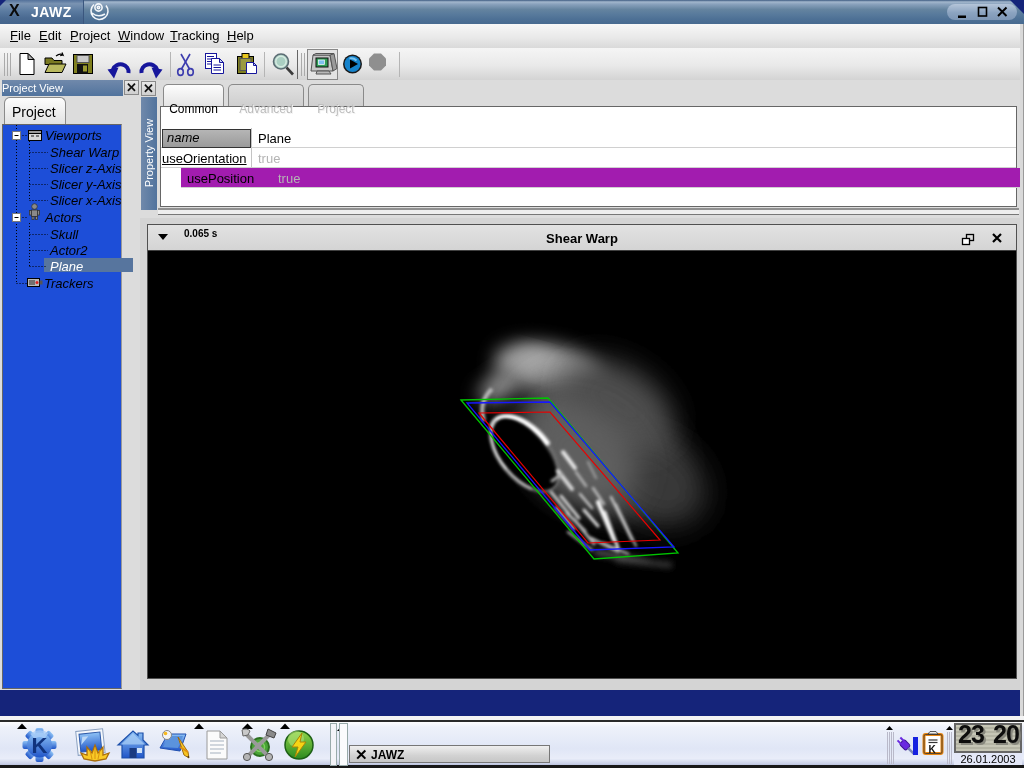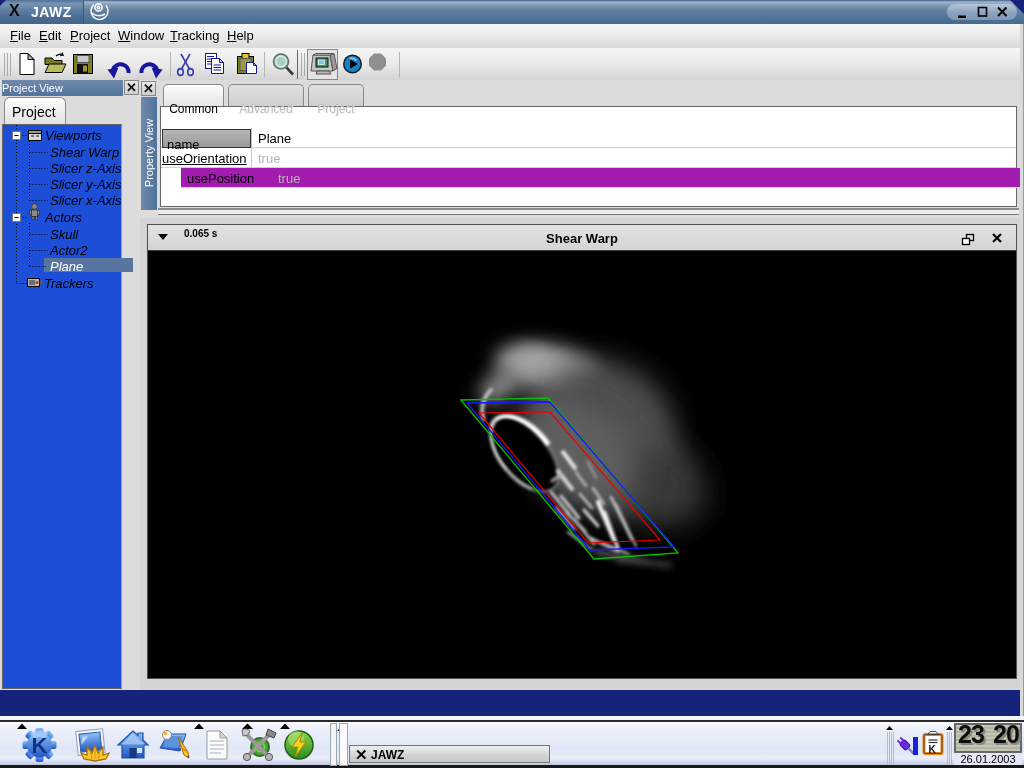--- a/index.html
+++ b/index.html
@@ -49,21 +49,21 @@
   border:1px solid #8a8a8a; border-bottom:none; border-radius:5px 5px 0 0; padding-top:17px; }
 .tab.active { background:linear-gradient(#fdfdfd,#e4e4e4); color:#000; z-index:3; }
 .tab.dis { background:linear-gradient(#e0e0e0,#cfcfcf); color:#bcbcbc; text-shadow:1px 1px 0 #f2f2f2; z-index:1; }
 #proptable { left:20px; top:26px; width:857px; height:101px; background:#fff; border:1px solid #666; font-size:13px; }
 #phead { position:absolute; left:0; top:0; width:100%; height:21px; background:linear-gradient(#ffffff,#e8e8e8 55%,#cfcfcf); border-bottom:1px solid #999; }
 #phead .c1 { position:absolute; left:6px; top:3px; }
 #phead .c2 { position:absolute; left:97px; top:3px; }
 #phead .sep { position:absolute; left:90px; top:0; width:1px; height:21px; background:#aaa; }
 .prow { position:absolute; left:0; width:100%; height:20px; }
 .colsep { position:absolute; left:90px; top:21px; width:1px; height:60px; background:#c4c4c4; }
-#namecell { position:absolute; left:1px; top:22px; width:89px; height:19px; background:linear-gradient(#b5b5b5,#9b9b9b); border:1px solid #333; color:#000; padding:7px 0 0 4px; }
+#namecell { position:absolute; left:1px; top:22px; width:89px; height:19px; background:linear-gradient(#b5b5b5,#9b9b9b); border:1px solid #333; color:#000; padding:0 0 0 4px;font-style:italic; }
 
 
 #mdi { left:140px; top:218px; width:880px; height:472px; background:#d4d4d4; }
 #swwin { left:7px; top:6px; width:870px; height:455px; background:#000; border:1px solid #505050; }
 #swtitle { left:0px; top:0px; width:868px; height:26px; background:linear-gradient(#e2e2e2,#d4d4d4); border-bottom:1px solid #404040; color:#000; }
 #swtitle .cap { position:absolute; left:0; width:100%; text-align:center; top:6px; font-weight:bold; font-size:13px; }
 #swtitle .tm { position:absolute; left:28px; top:3px; font-weight:bold; font-size:10px;margin-left:8px; }
 
 
 #statusbar { left:0; top:690px; width:1024px; height:28px; background:#d9d9d9; font-size:13px; color:#000; }

